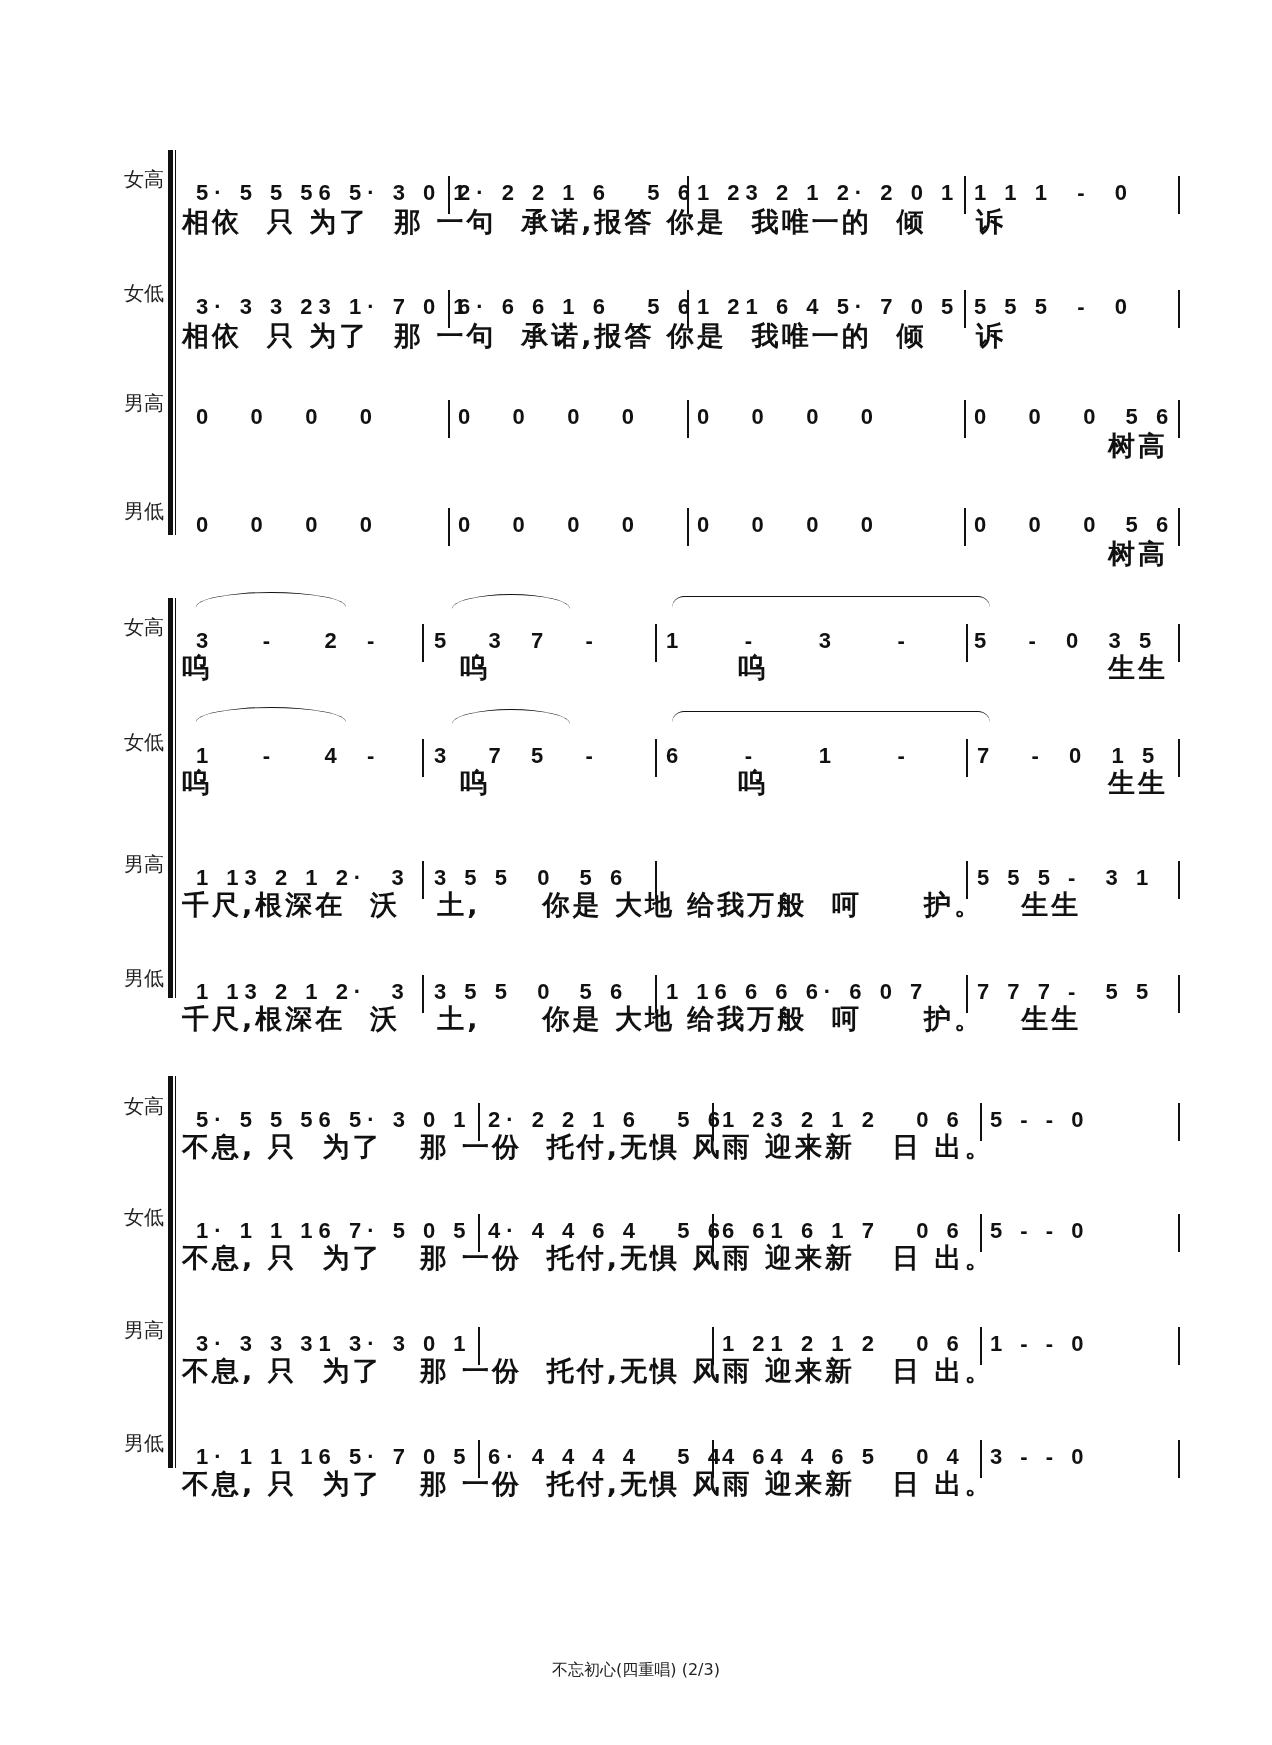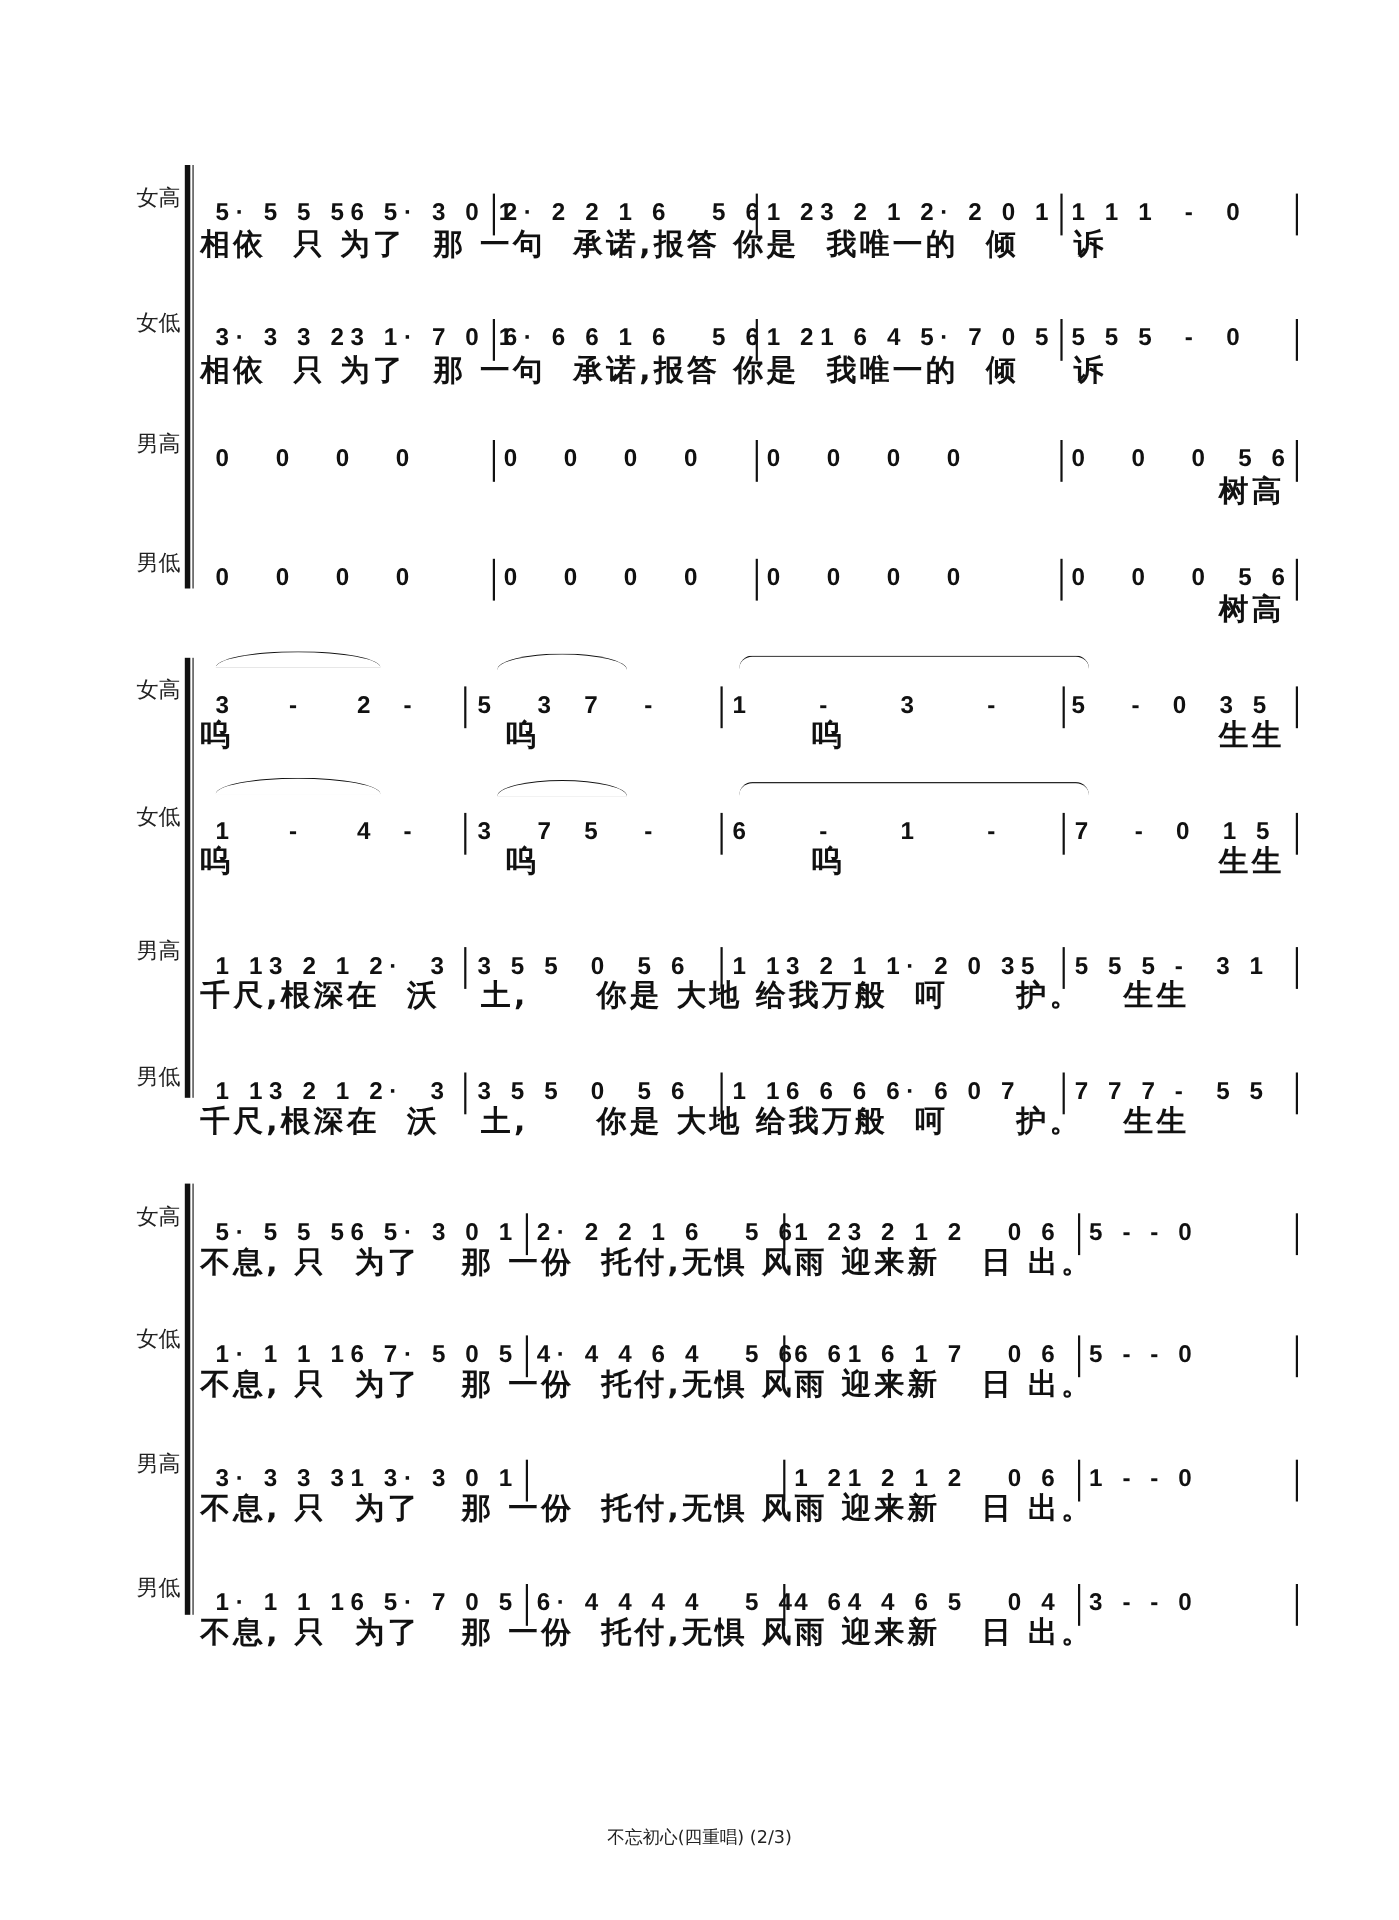--- a/index.html
+++ b/index.html
@@ -179,23 +179,20 @@
     <span class="part-label" style="top:8px;">男高</span>
     <div class="notes">
       <div class="measure" style="left:0;width:230px;">
           <span class="measure-text">1 13 2 1 2·  3</span>
         </div>
       <div class="barline" style="left:232px;"></div>
       <div class="measure" style="left:238px;width:220px;">
           <span class="measure-text">3 5 5  0  5 6</span>
         </div>
       <div class="barline" style="left:465px;"></div>
-      <div class="measure" style="left:470px;width:300px;">
-          <span class="measure-text">1 13 2 1 1· 2 0 35</span>
-        </div>
       <div class="barline" style="left:776px;"></div>
       <div class="measure" style="left:781px;width:207px;">
           <span class="measure-text">5 5 5 -  3 1</span>
         </div>
       <div class="barline" style="left:988px;"></div>
     </div>
     <div class="lyrics" style="top:44px;">千尺,根深在  沃   土,     你是 大地 给我万般  呵     护。   生生</div>
   </div>
 
   <div class="part" style="top:957px;">

